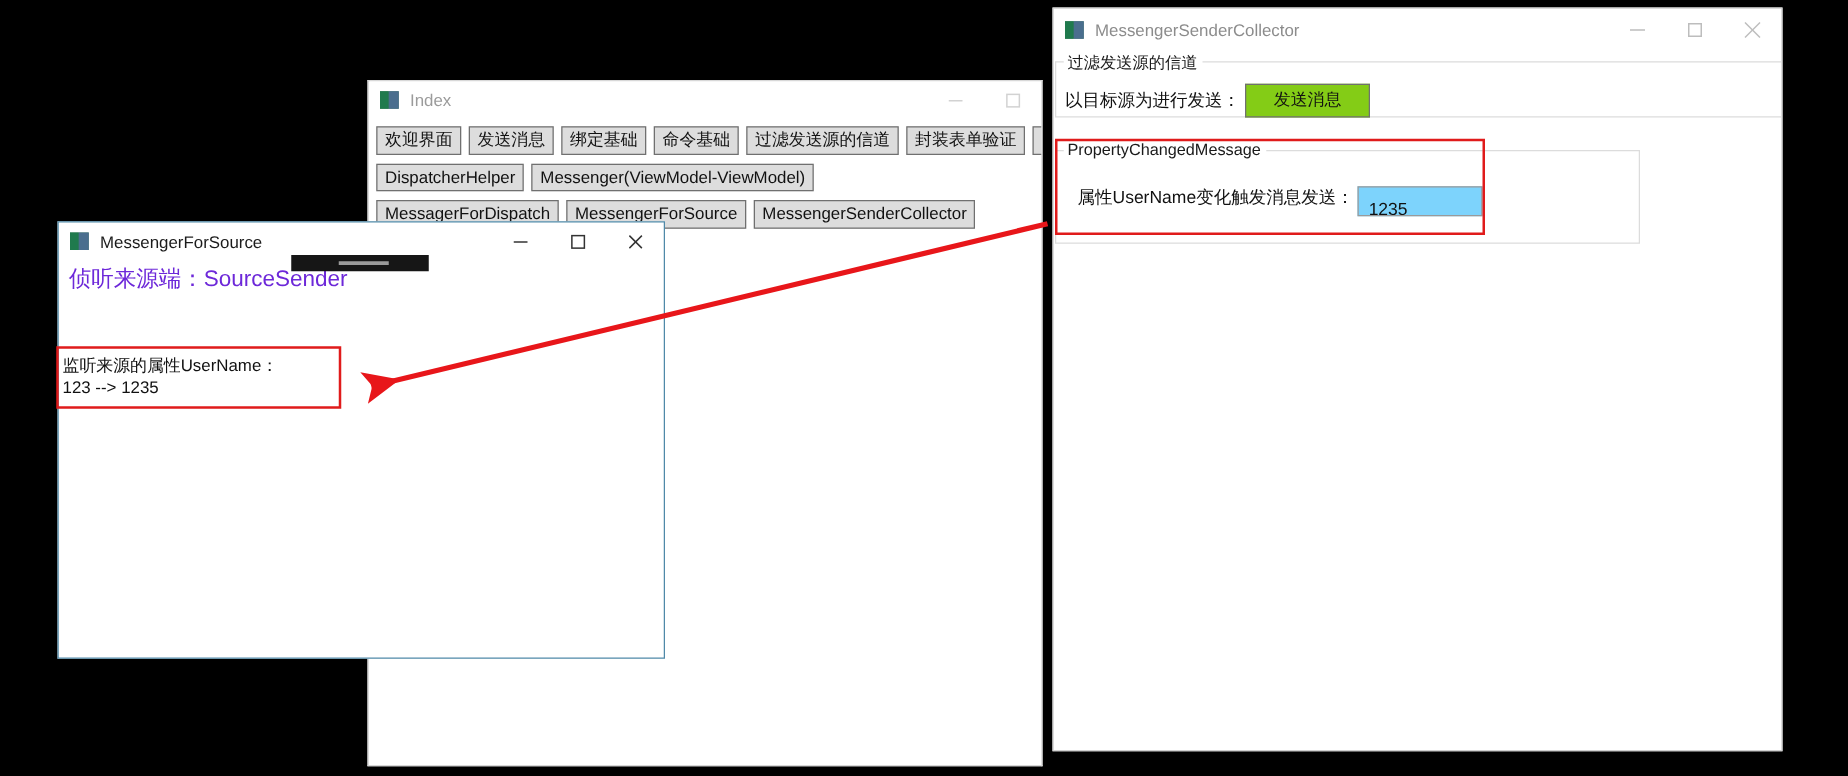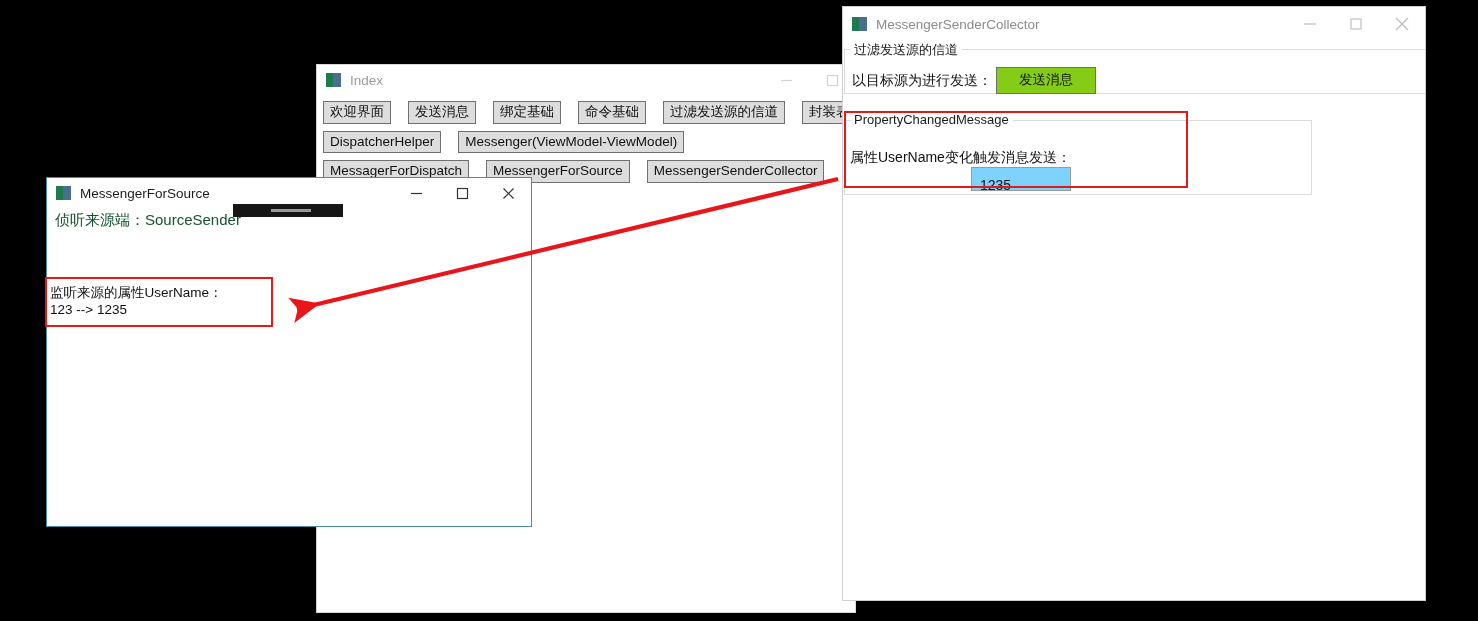--- a/index.html
+++ b/index.html
@@ -38,28 +38,28 @@
     display:flex; align-items:center;
   }
   .ctrl {
     width: 46px; height: 30px; display:flex; align-items:center; justify-content:center;
     font-size: 14px; line-height:1;
   }
   .ctrl svg { display:block; }
 
   
   #win-index {
-    left: 316px; top: 64px; width: 540px; height: 549px;
+    left: 294px; top: 64px; width: 540px; height: 549px;
     border: 1px solid #d8d8d8;
     border-left: 1px solid #cfcfcf;
     overflow: hidden;
   }
   #win-index .win-title { color:#9b9b9b; }
   #win-index .win-body { padding: 6px 0 0 6px; }
-  .btnrow { display:flex; gap:17px; margin-bottom: 7px; flex-wrap: nowrap; }
+  .btnrow { display:flex; gap:6px; margin-bottom: 7px; flex-wrap: nowrap; }
   .wpf-btn {
     background: #dddddd;
     border: 1px solid #707070;
     font-size: 13.5px;
     color: #111;
     padding: 2px 6px 3px 6px;
     line-height: 1.15;
     white-space: nowrap;
     font-family: "Liberation Sans", "DejaVu Sans", sans-serif;
     box-sizing: border-box;
@@ -68,21 +68,21 @@
   
   #win-source {
     left: 46px; top: 177px; width: 486px; height: 350px;
     border: 1px solid #4f89a8;
     overflow: hidden;
   }
   #win-source .win-title { color:#1b1b1b; }
   #win-source .win-ctrls .ctrl { color:#2b2b2b; }
   .src-line {
     position:absolute; left: 8px; top: 33px;
-    font-size: 15px; color:#14532d;
+    font-size: 18px; color:#6d28d9;
     white-space: nowrap;
   }
   .redact {
     position:absolute; left: 233px; top: 204px;
     width: 110px; height: 13px;
     background: #161616;
   }
   .redact::after{
     content:""; position:absolute; left:38px; top:5px; width:40px; height:3px;
     background:#9a9a9a;
@@ -130,23 +130,23 @@
   .send-btn {
     background:#84cc16; border:1px solid #707070;
     font-size: 13.5px; color:#111;
     padding: 3px 22px 4px 22px;
     margin-left: 4px;
     font-family: "Liberation Sans", "DejaVu Sans", sans-serif;
   }
 
   #gb-prop { left: 1px; top: 113px; width: 468px; height: 75px; }
   #gb-prop .gb-row {
-    position:absolute; left: 5px; top: 28px;
-    display:flex; align-items:flex-end;
-    font-size: 14px; color:#111;flex-direction:column;
+    position:absolute; left: 17px; top: 28px;
+    display:flex; align-items:flex-start;
+    font-size: 14px; color:#111;
   }
   .prop-input {
     width: 100px; height: 24px;
     border: 1px solid #9a9a9a;
     background:#7dd3fc;
     font-size: 14px; color:#111;
     padding: 12px 0 0 8px;
     margin-left: 3px;
     box-sizing: border-box;
     font-family: "Liberation Sans", "DejaVu Sans", sans-serif;

